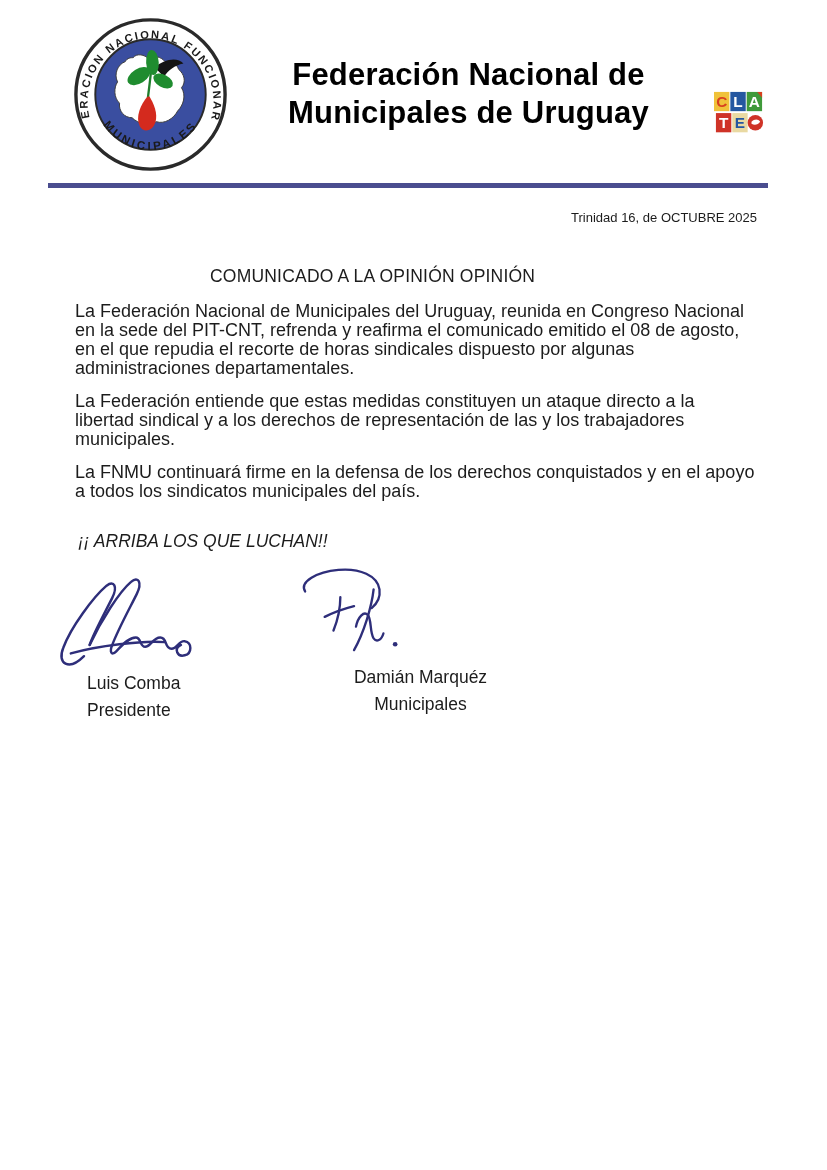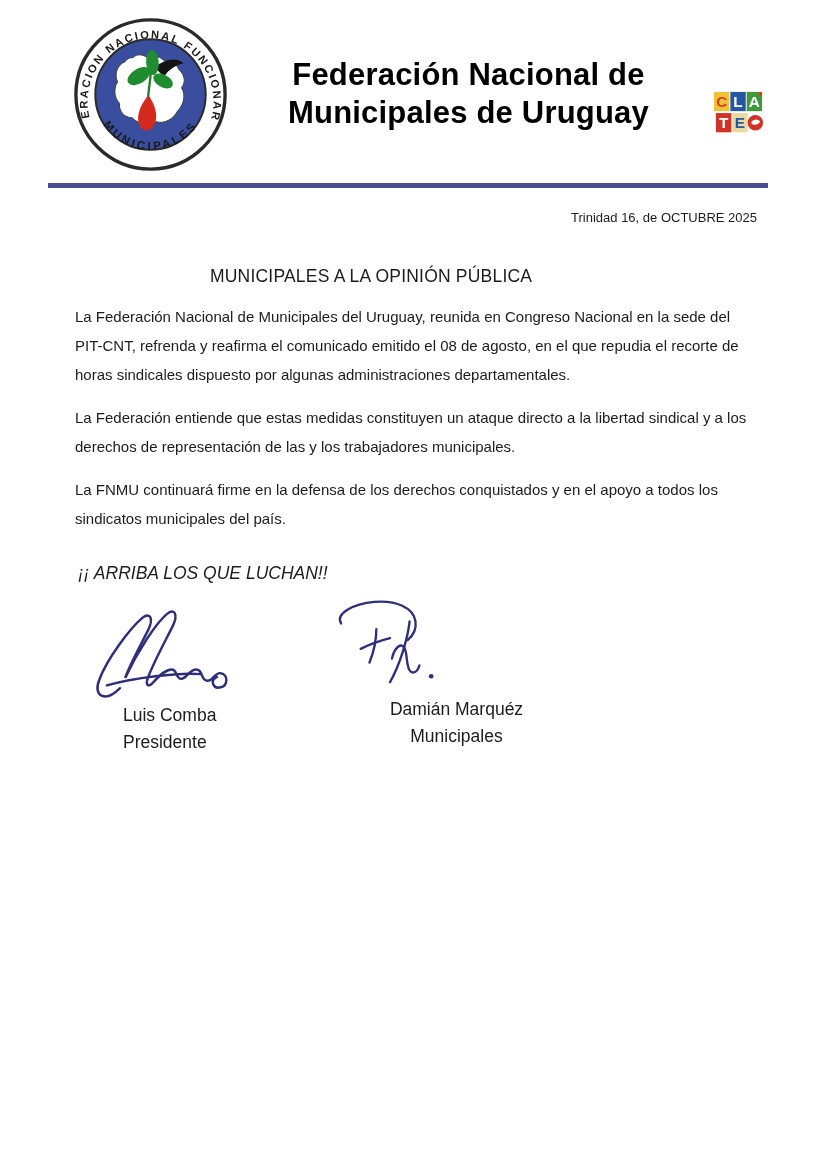--- a/index.html
+++ b/index.html
@@ -21,26 +21,26 @@
   .logos { display:flex; align-items:flex-start; margin-top:72px; flex:0 0 auto; }
   .pitcnt { width:86px; text-align:center; }
   .clate  { width:54px; margin-left:6px; margin-top:2px; }
 
   .divider { height:5px; background:#4a4d8f; margin:6px 59px 0 48px; }
 
   
   .content { padding:0 70px 0 75px; }
   .date-line { text-align:right; margin-top:22px; font-size:13px; }
   .doc-heading { margin-top:41px; margin-left:135px; font-size:17.5px; letter-spacing:0.2px; }
-  .para { margin-top:14px; font-size:15px; line-height:29px; }
+  .para { margin-top:14px; font-size:18px; line-height:19px; }
   .para:first-of-type { margin-top:15px; }
   .slogan { margin-top:30px; margin-left:3px; font-size:17.5px;font-style:italic; }
 
   
-  .signatures { display:flex; margin-top:12px; padding-left:88px; }
+  .signatures { display:flex; margin-top:12px; padding-left:52px; }
   .sig-block { width:212px; }
   .sig-block.right { margin-left:33px; width:220px; }
   .sig-scribble { display:block; }
   .sig-name { font-size:17.5px; line-height:27px; margin-top:-6px; }
   .sig-block.left  .sig-name { padding-left:35px; }
   .sig-block.right .sig-name { padding-left:27px; margin-top:8px;text-align:center; }
 
   svg text { font-family:"Liberation Sans","DejaVu Sans",sans-serif; }
 </style>
 </head>
@@ -108,21 +108,21 @@
       </div>
     </div>
   </div>
 
   <div class="divider"></div>
 
   <div class="content">
 
     <div class="date-line">Trinidad 16, de OCTUBRE 2025</div>
 
-    <div class="doc-heading">MUNICIPALES A LA OPINIÓN PÚBLICA</div>
+    <div class="doc-heading">COMUNICADO A LA OPINIÓN OPINIÓN</div>
 
     <p class="para">La Federación Nacional de Municipales del Uruguay, reunida en Congreso Nacional en la sede del PIT-CNT, refrenda y reafirma el comunicado emitido el 08 de agosto, en el que repudia el recorte de horas sindicales dispuesto por algunas administraciones departamentales.</p>
     <p class="para">La Federación entiende que estas medidas constituyen un ataque directo a la libertad sindical y a los derechos de representación de las y los trabajadores municipales.</p>
     <p class="para">La FNMU continuará firme en la defensa de los derechos conquistados y en el apoyo a todos los sindicatos municipales del país.</p>
 
     <div class="slogan">¡¡ ARRIBA LOS QUE LUCHAN!!</div>
   </div>
 
   <div class="signatures">
 

